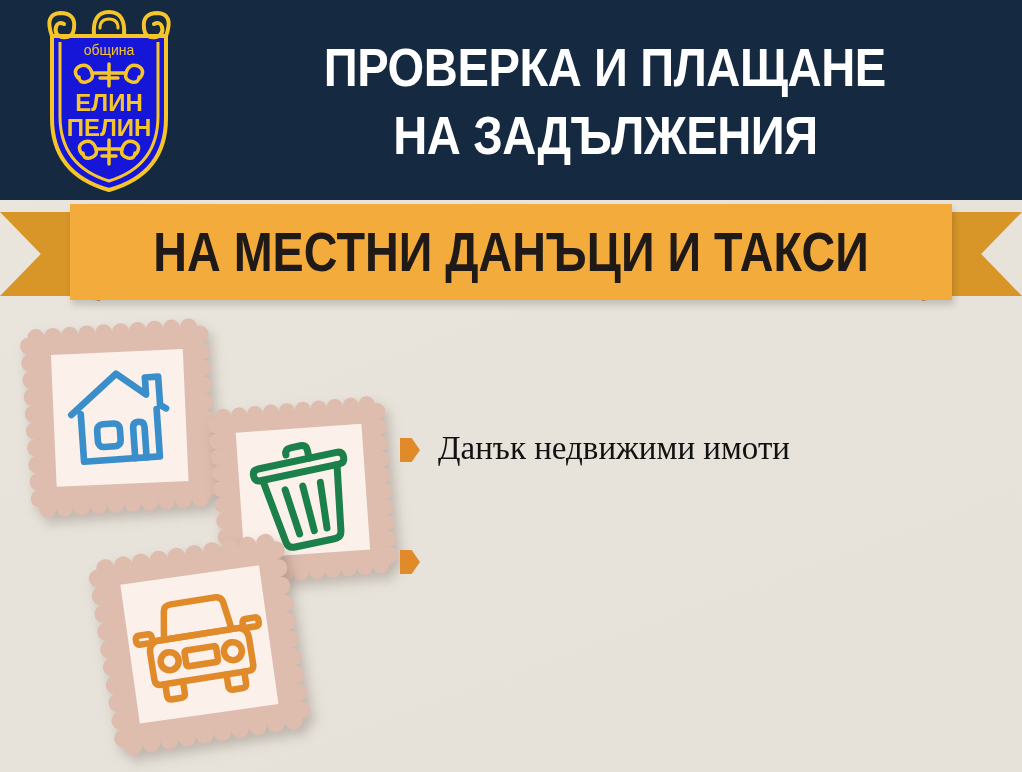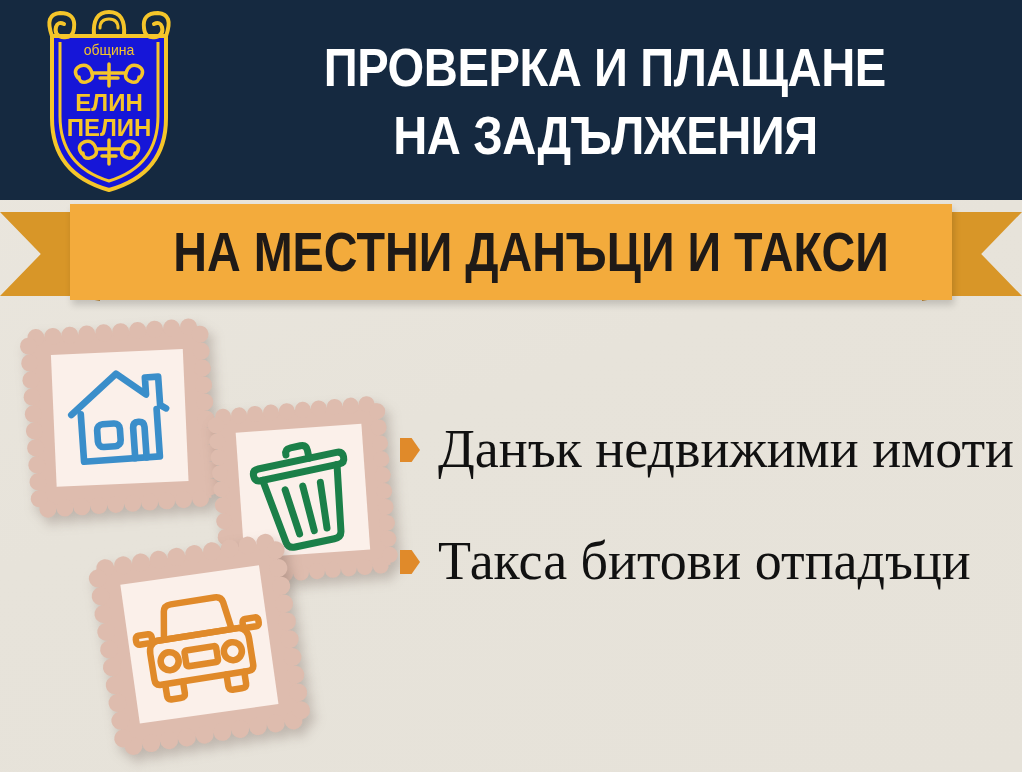--- a/index.html
+++ b/index.html
@@ -103,21 +103,21 @@
 
   .ribbon-center {
     position: absolute;
     left: 70px;
     top: 8px;
     width: 882px;
     height: 96px;
     background: #f3ab3c;
     display: flex;
     align-items: center;
-    justify-content: flex-end;
+    justify-content: center;
     z-index: 3;
     box-shadow: 2px 5px 7px rgba(0,0,0,0.16);
   }
 
   .ribbon-center .ribbon-text {
     color: #1f1a17;
     font-family: "Liberation Sans Narrow", "Liberation Sans", sans-serif;
     font-weight: bold;
     font-size: 55px;
     letter-spacing: 0px;
@@ -158,21 +158,21 @@
     height: 24px;
     background: #e08a2a;
     clip-path: polygon(0% 0%, 58% 0%, 100% 50%, 58% 100%, 0% 100%);
     flex: 0 0 auto;
     margin-right: 18px;
     margin-top: 3px;
   }
 
   .bullet-label {
     font-family: "Liberation Serif", "DejaVu Serif", serif;
-    font-size: 54px;
+    font-size: 33px;
     color: #111111;
     line-height: 1;
     white-space: nowrap;
   }
 </style>
 </head>
 <body>
 
 <div id="poster">
 
@@ -437,17 +437,16 @@
     </svg>
   </div>
 
   <div class="bullet-list">
     <div class="bullet-item">
       <span class="bullet-marker"></span>
       <span class="bullet-label">Данък недвижими имоти</span>
     </div>
     <div class="bullet-item">
       <span class="bullet-marker"></span>
-      <span class="bullet-label">Такса битови отпадъци</span>
     </div>
   </div>
 
 </div>
 
 </body></html>

